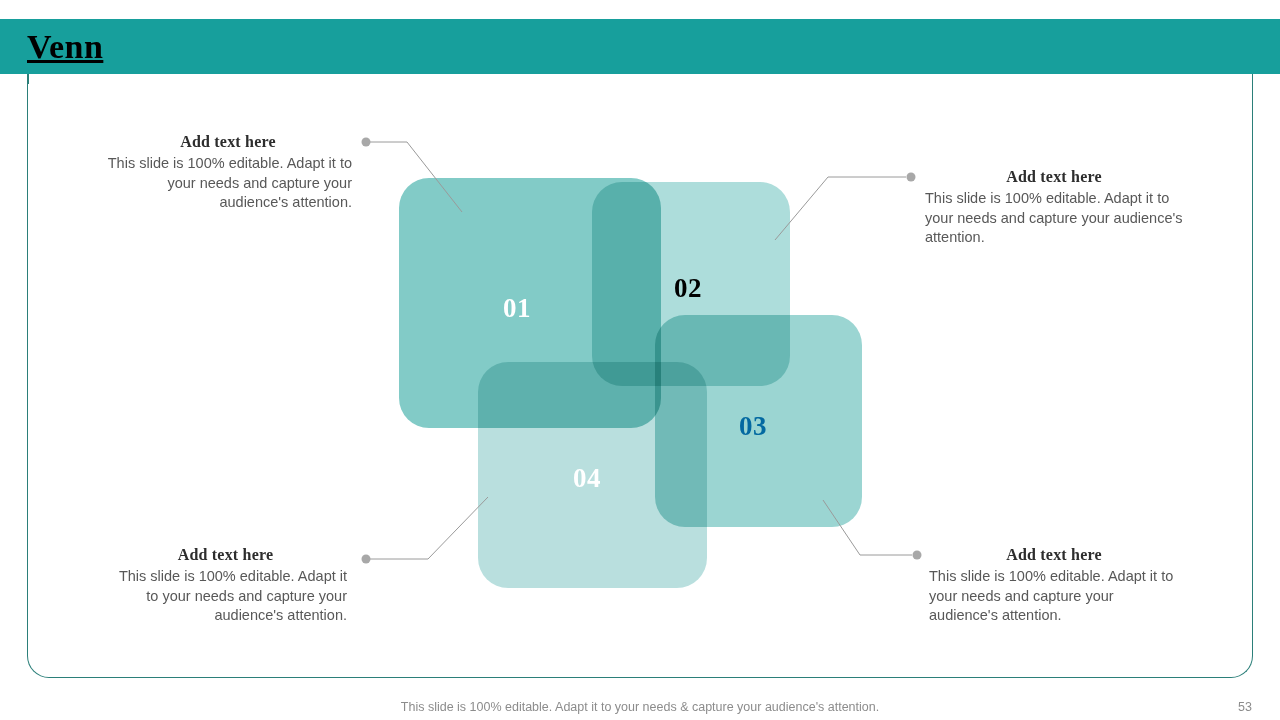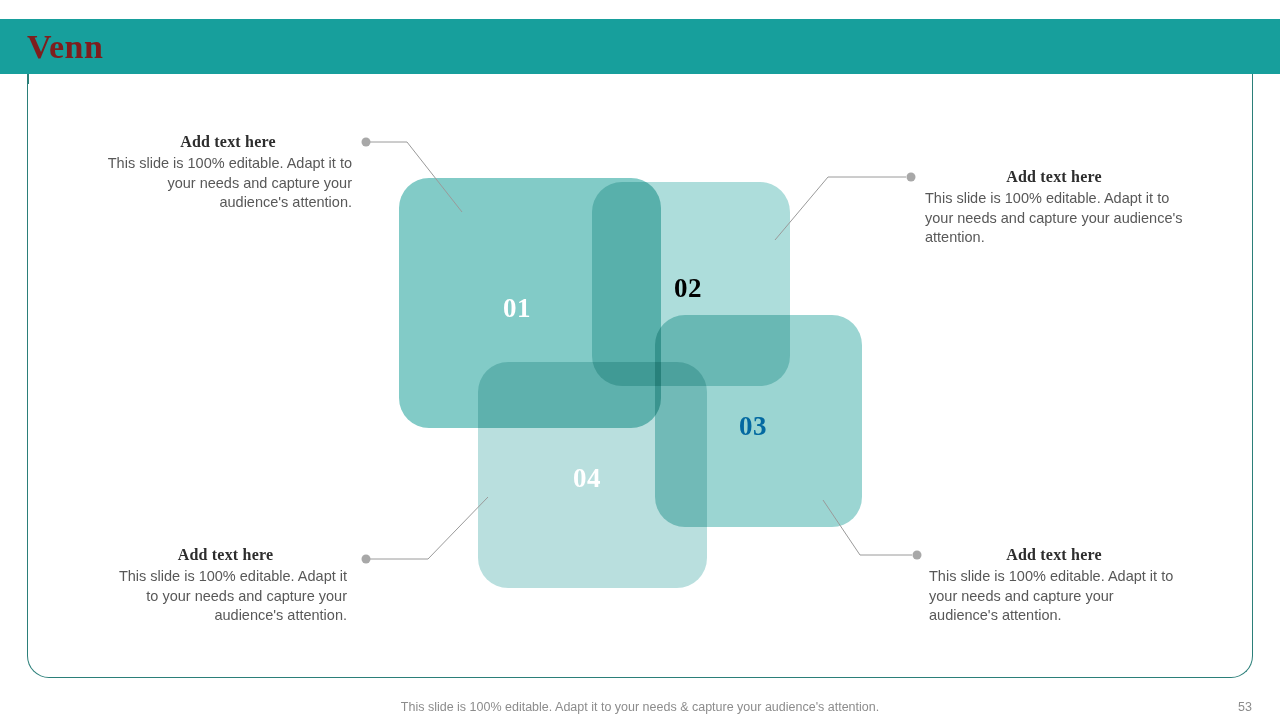--- a/index.html
+++ b/index.html
@@ -148,21 +148,21 @@
     top: 700px;
     font-size: 12.5px;
     color: #8c8c8c;
     font-family: "Liberation Sans", sans-serif;
   }
 </style>
 </head>
 <body>
 
 <div class="header-bar" style="background: rgb(23, 159, 156);"></div>
-<div class="header-title" style="color: #7f1d1d;">Venn</div>
+<div class="header-title" style="color: #000000; text-decoration: underline;">Venn</div>
 
 <div class="frame-left-stub" style="background: rgb(43, 127, 121);"></div>
 <div class="content-frame" style="border-color: rgb(43, 127, 121);"></div>
 
 <div class="venn-area">
   <div class="venn-shape shape-01" style="background: rgb(123, 200, 196); opacity: 0.95;"></div>
   <div class="venn-shape shape-02" style="background: rgb(169, 219, 217); opacity: 0.95;"></div>
   <div class="venn-shape shape-03" style="background: rgb(150, 211, 208); opacity: 0.95;"></div>
   <div class="venn-shape shape-04" style="background: rgb(181, 222, 221); opacity: 0.95;"></div>
 

